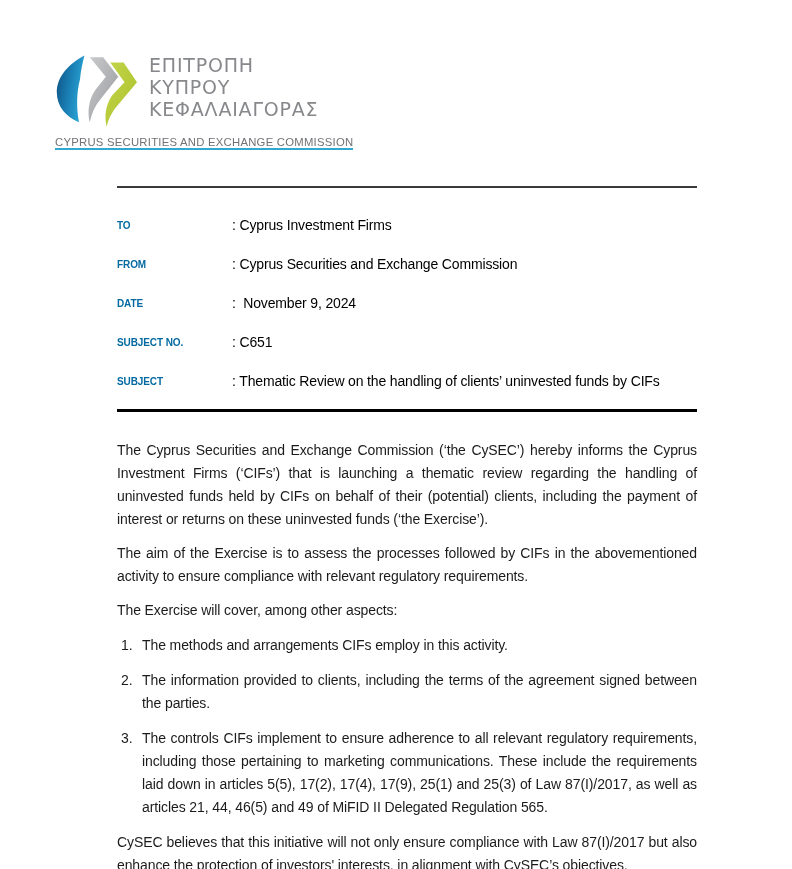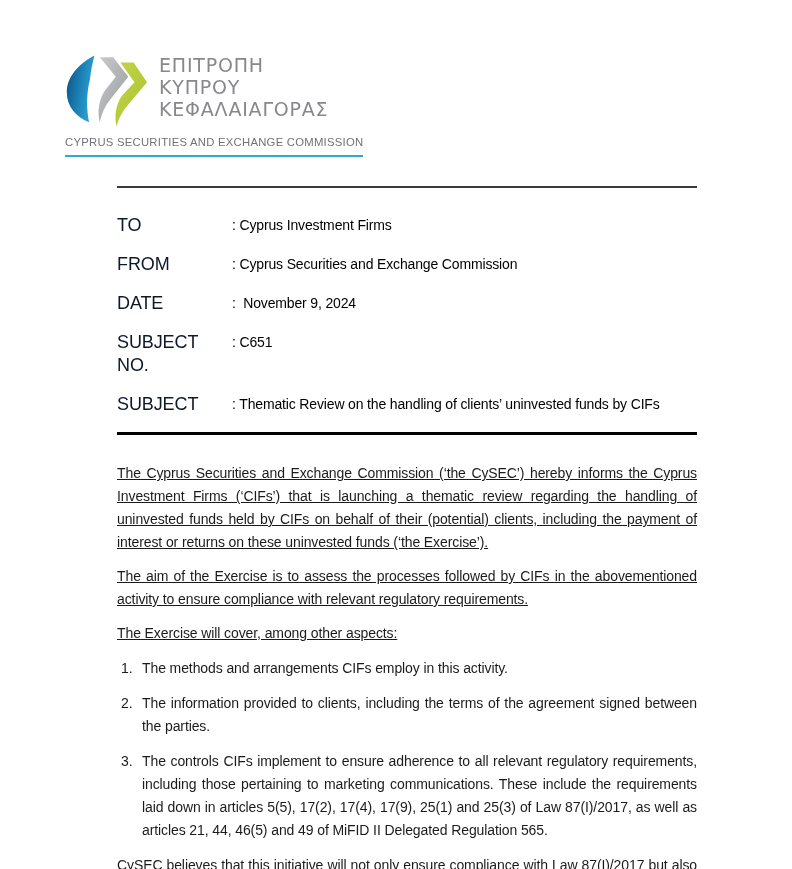--- a/index.html
+++ b/index.html
@@ -8,77 +8,76 @@
     position: relative;
     width: 792px;
     height: 869px;
     background: #ffffff;
     overflow: hidden;
     font-family: "Liberation Sans", sans-serif;
     color: #1b1b1b;
   }
 
   
-  .logo-block { position: absolute; left: 65px; top: 52px; }
+  .logo-block { position: absolute; left: 55px; top: 52px; }
   .logo-row { display: flex; align-items: flex-start; }
   .logo-mark { width: 82px; height: 80px; flex: none; }
   .logo-greek {
     margin-left: 12px;
     margin-top: 2px;
     font-family: "DejaVu Sans", "Liberation Sans", sans-serif;
     font-size: 19px;
     line-height: 22px;
     letter-spacing: 0.8px;
     color: #87888b;
     white-space: nowrap;
   }
   .logo-caption {
     margin-top: 2px;
     display: inline-block;
     font-size: 11.3px;
     letter-spacing: 0.25px;
     color: #717275;
-    padding-bottom: 7px;
+    padding-bottom: 0;
     border-bottom: 2px solid #2fa9d2;
     white-space: nowrap;
   }
 
   
   .content { position: absolute; left: 117px; top: 186px; width: 580px; }
   .rule { width: 100%; }
   .rule.thin  { border-top: 2px solid #3a3a3a; margin-bottom: 26px; }
   .rule.thick { border-top: 3px solid #000000; margin-top: 7px; margin-bottom: 27px; }
 
   
   .field-row { display: flex; margin-bottom: 16px; }
   .field-label {
     flex: 0 0 115px;
-    font-size: 18px;
-    font-weight: normal;
+    font-size: 10px;
+    font-weight: bold;
     line-height: 23px;
-    color: #0f172a;
+    color: #0369a1;
     letter-spacing: -0.1px;
   }
   .field-value {
     font-size: 14px;
     font-weight: normal;
     line-height: 23px;
     color: #000;
     white-space: pre;
     letter-spacing: -0.15px;
   }
 
   
   .body-text p {
     font-size: 14px;
     line-height: 23px;
     text-align: justify;
     letter-spacing: -0.1px;
     margin-bottom: 11px;
-    text-decoration: underline;
   }
   .body-text p.lead-in { margin-bottom: 12px; }
   .num-list { list-style: none; margin-bottom: 0; }
   .num-list .list-item {
     display: flex;
     padding-left: 4px;
     margin-bottom: 12px;
     font-size: 14px;
     line-height: 23px;
     letter-spacing: -0.1px;

